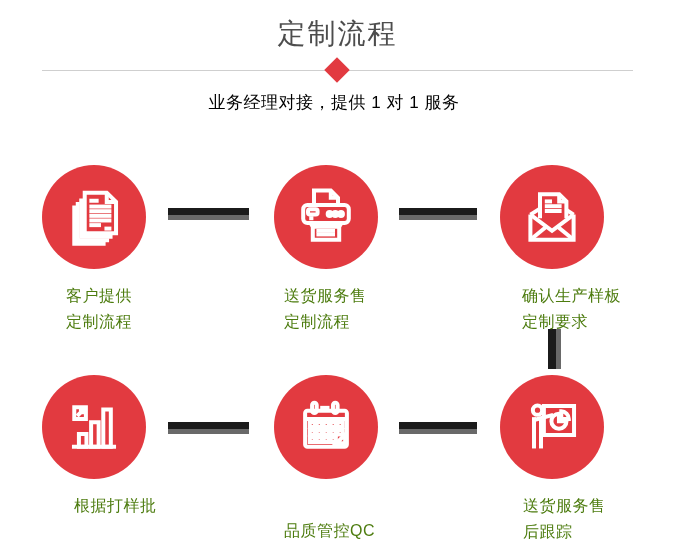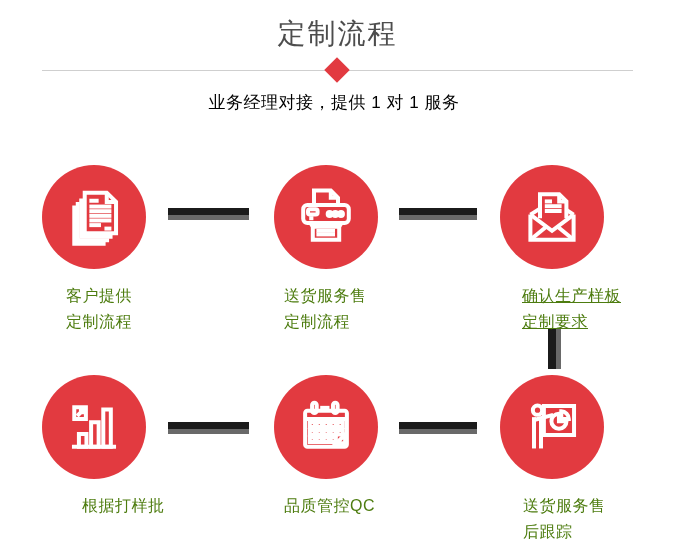--- a/index.html
+++ b/index.html
@@ -108,39 +108,39 @@
         <path d="M38,40 H66"></path>
         <path d="M14,46 L30,36"></path>
         <path d="M86,46 L74,38"></path>
         <path d="M14,46 V88 H86 V46"></path>
         <path d="M14,46 L50,73 L86,46"></path>
         <path d="M14,88 L42,65"></path>
         <path d="M86,88 L58,65"></path>
       </svg>
     </span>
   </div>
-  <div class="label" style="left:522px;top:283px;text-decoration:underline;">
+  <div class="label" style="left:522px;top:283px;">
     <div>确认生产样板</div>
     <div>定制要求</div>
   </div>
 
   <div class="circle" style="left:42px;top:375px;">
     <span>
       <svg class="icon-svg" width="58" height="58" viewBox="0 0 100 100" fill="none" stroke="#ffffff" stroke-width="4">
         <path d="M12,84 H88"></path>
         <rect x="24" y="62" width="13" height="22"></rect>
         <rect x="45" y="42" width="13" height="42"></rect>
         <rect x="66" y="20" width="13" height="64"></rect>
         <rect x="16" y="16" width="20" height="20"></rect>
         <path d="M21,31 L31,21"></path>
         <path d="M24,20 H32 V28"></path>
       </svg>
     </span>
   </div>
-  <div class="label" style="left:82px;top:493px;">
+  <div class="label" style="left:74px;top:493px;">
     <div>根据打样批</div>
   </div>
 
   <div class="circle" style="left:274px;top:375px;">
     <span>
       <svg class="icon-svg" width="58" height="58" viewBox="0 0 100 100" fill="none" stroke="#ffffff" stroke-width="4">
         <rect x="14" y="22" width="72" height="62" rx="4"></rect>
         <path d="M14,36 H86"></path>
         <rect x="26" y="8" width="8" height="18" rx="4"></rect>
         <rect x="62" y="8" width="8" height="18" rx="4"></rect>
@@ -156,21 +156,21 @@
           <rect x="58" y="55" width="9" height="8"></rect>
           <rect x="70" y="55" width="9" height="8"></rect>
         <rect x="22" y="68" width="9" height="8"></rect>
           <rect x="34" y="68" width="9" height="8"></rect>
           <rect x="46" y="68" width="9" height="8"></rect>
           <rect x="58" y="68" width="9" height="8"></rect>
         <path d="M68,78 L83,63 L83,78 Z"></path>
       </svg>
     </span>
   </div>
-  <div class="label" style="left:284px;top:493px;">
+  <div class="label" style="left:284px;top:518px;">
     <div>品质管控QC</div>
   </div>
 
   <div class="circle" style="left:500px;top:375px;">
     <span>
       <svg class="icon-svg" width="58" height="58" viewBox="0 0 100 100" fill="none" stroke="#ffffff" stroke-width="4">
         <rect x="36" y="14" width="52" height="50"></rect>
         <path d="M62,40 L62,27 A13,13 0 1,0 75,40 Z"></path>
         <path d="M66,36 L66,23 A13,13 0 0,1 79,36 Z"></path>
         <circle cx="25" cy="21" r="8"></circle>

